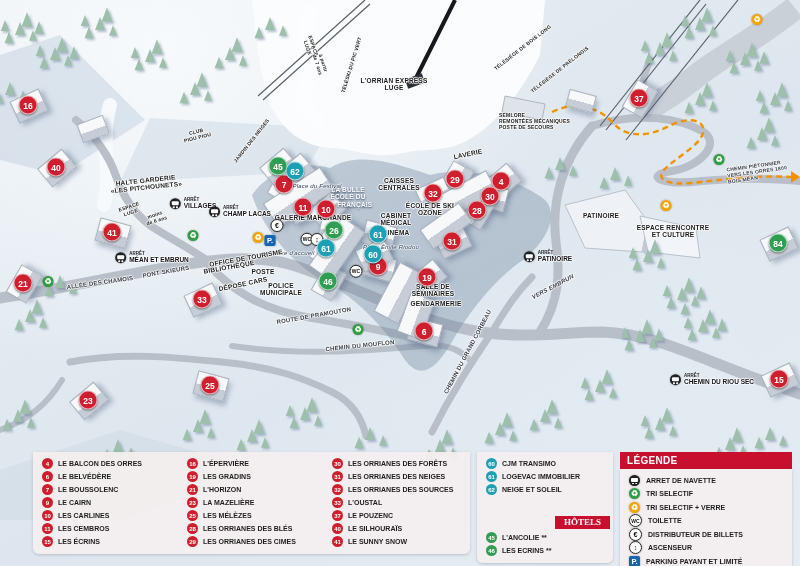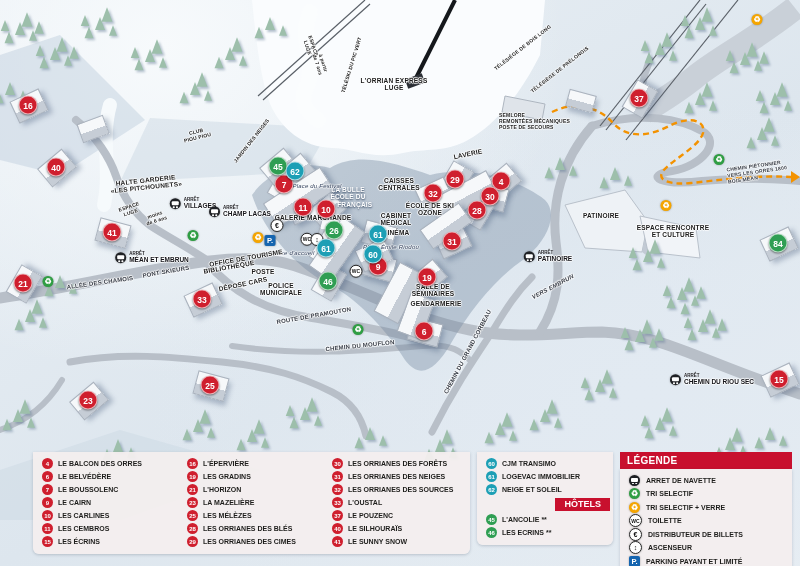--- a/index.html
+++ b/index.html
@@ -89,21 +89,21 @@
 
   #panel-res .panel-b { display:grid; grid-auto-flow:column;
     grid-template-rows:repeat(7, 13px); grid-template-columns:repeat(3, 1fr); column-gap:4px; }
   .lrow { display:flex; align-items:center; gap:5px; padding-left:6px; min-height:13px; }
   .lnum { width:11px; height:11px; border-radius:50%; color:#fff; font-size:6px;
     font-weight:bold; display:flex; align-items:center; justify-content:center; flex:0 0 auto; }
   #panel-res .lnum { background:#cf1f2e; }
   #panel-ag .ag .lnum { background:#1d9fb5; }
   #panel-ag .hot .lnum { background:#2f9e53; }
   .llabel { font-size:7px; font-weight:bold; color:#1d1d1b; white-space:nowrap; }
-  .hotels-tab { display:flex; justify-content:flex-end; margin:2px 0 2px; }
+  .hotels-tab { display:flex; justify-content:flex-end; margin:20px 0 2px;font-family:Liberation Serif, serif; }
   .hotels-tab span { background:#c8102e; color:#fff; font-weight:bold; font-size:9px;
     padding:1px 9px 2px; }
   #panel-leg .lrow { gap:6px; min-height:13.5px; }
 </style>
 </head>
 <body>
 
 <div class="stage">
 
   <svg class="mapbase" width="800" height="566" viewBox="0 0 800 566">

